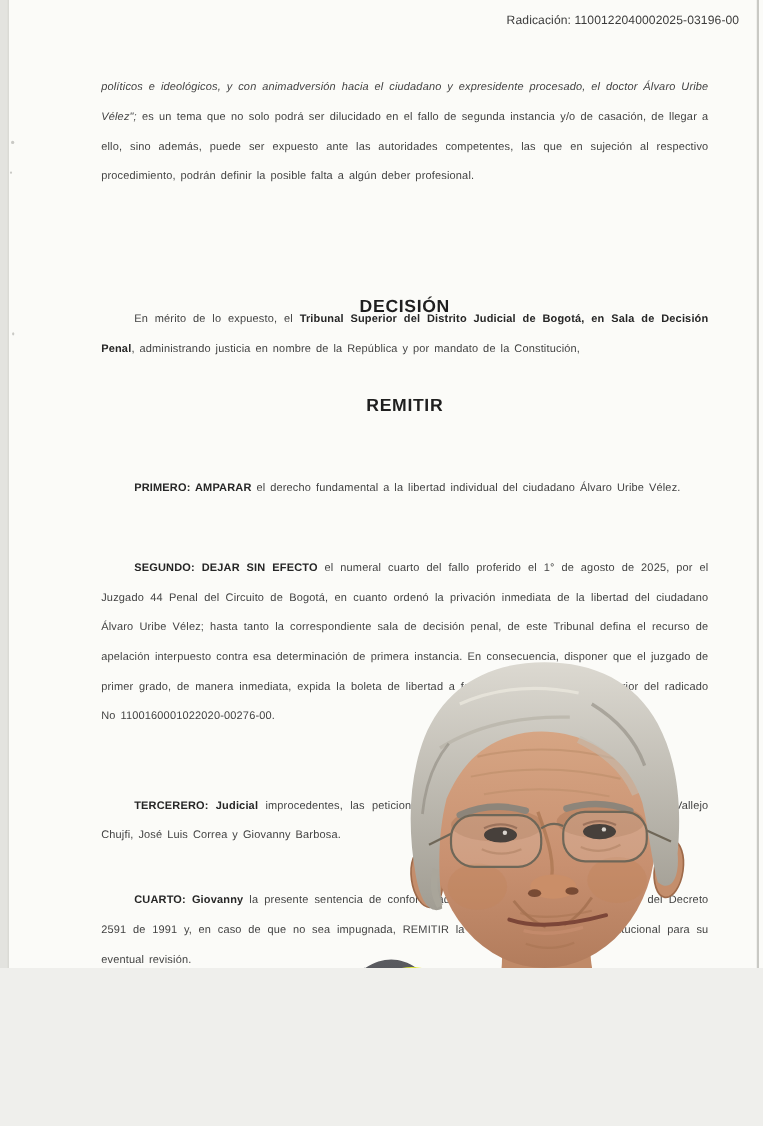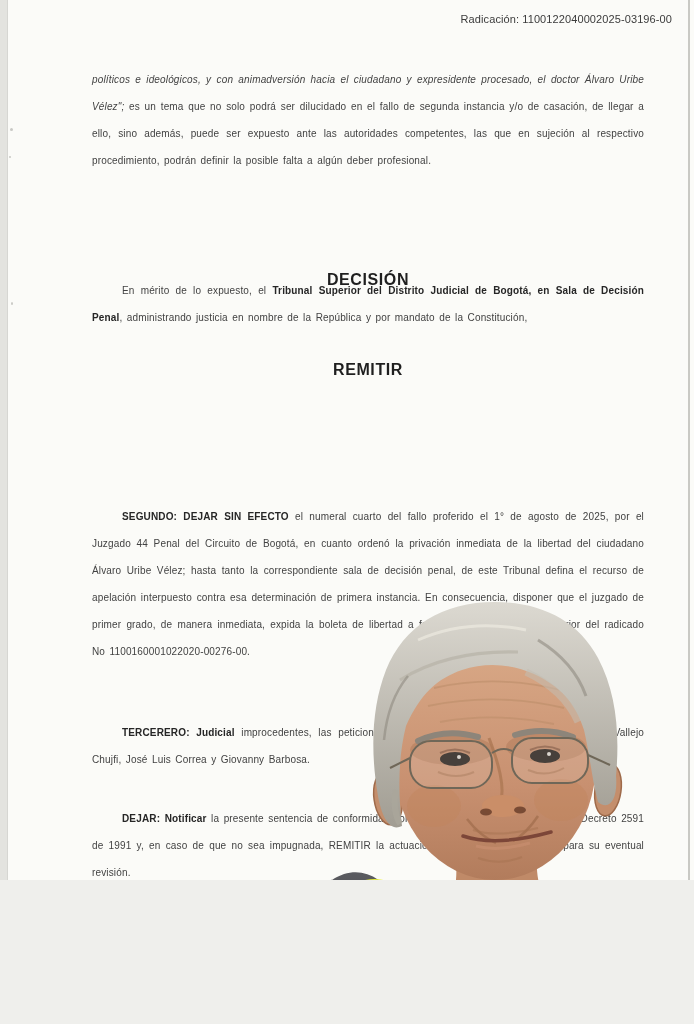--- a/index.html
+++ b/index.html
@@ -68,36 +68,41 @@
   <div class="hd" style="top:231px;margin-top:40px;">DECISIÓN</div>
 
   <div class="txt" style="top:277px;">
     <p class="indent">
       <span>En mérito de lo expuesto, el </span><b>Tribunal Superior del Distrito Judicial de Bogotá, en Sala de Decisión Penal</b><span>, administrando justicia en nombre de la República y por mandato de la Constitución,</span>
     </p>
   </div>
 
   <div class="hd" style="top:361px;">REMITIR</div>
 
+  <div class="txt" style="top:430px;">
+    <p class="indent">
+      <b>PRIMERO: AMPARAR</b><span> el derecho fundamental a la libertad individual del ciudadano Álvaro Uribe Vélez.</span>
+    </p>
+  </div>
 
   <div class="txt" style="top:503px;">
     <p class="indent">
       <b>SEGUNDO: DEJAR SIN EFECTO</b><span> el numeral cuarto del fallo proferido el 1° de agosto de 2025, por el Juzgado 44 Penal del Circuito de Bogotá, en cuanto ordenó la privación inmediata de la libertad del ciudadano Álvaro Uribe Vélez; hasta tanto la correspondiente sala de decisión penal, de este Tribunal defina el recurso de apelación interpuesto contra esa determinación de primera instancia. En consecuencia, disponer que el juzgado de primer grado, de manera inmediata, expida la boleta de libertad a favor del prenombrado, al interior del radicado No 1100160001022020-00276-00.</span>
     </p>
   </div>
 
   <div class="txt" style="top:719px;">
     <p class="indent">
       <b>TERCERERO: Judicial</b><span> improcedentes, las peticiones elevadas por los ciudadanos Gabriel Jaime Vallejo Chujfi, José Luis Correa y Giovanny Barbosa.</span>
     </p>
   </div>
 
   <div class="txt" style="top:805px;">
     <p class="indent">
-      <b>DEJAR: Notificar</b><span> la presente sentencia de conformidad con las previsiones del artículo 30 del Decreto 2591 de 1991 y, en caso de que no sea impugnada, REMITIR la actuación a la Corte Constitucional para su eventual revisión.</span>
+      <b>CUARTO: Giovanny</b><span> la presente sentencia de conformidad con las previsiones del artículo 30 del Decreto 2591 de 1991 y, en caso de que no sea impugnada, REMITIR la actuación a la Corte Constitucional para su eventual revisión.</span>
     </p>
   </div>
 
   <div class="pagenum">38</div>
 
   <div class="photo">
     <svg viewBox="0 0 426 424" xmlns="http://www.w3.org/2000/svg">
       <defs>
         <linearGradient id="gSkin" x1="0" y1="0" x2="0" y2="1">
           <stop offset="0" stop-color="#d9a987"></stop>

